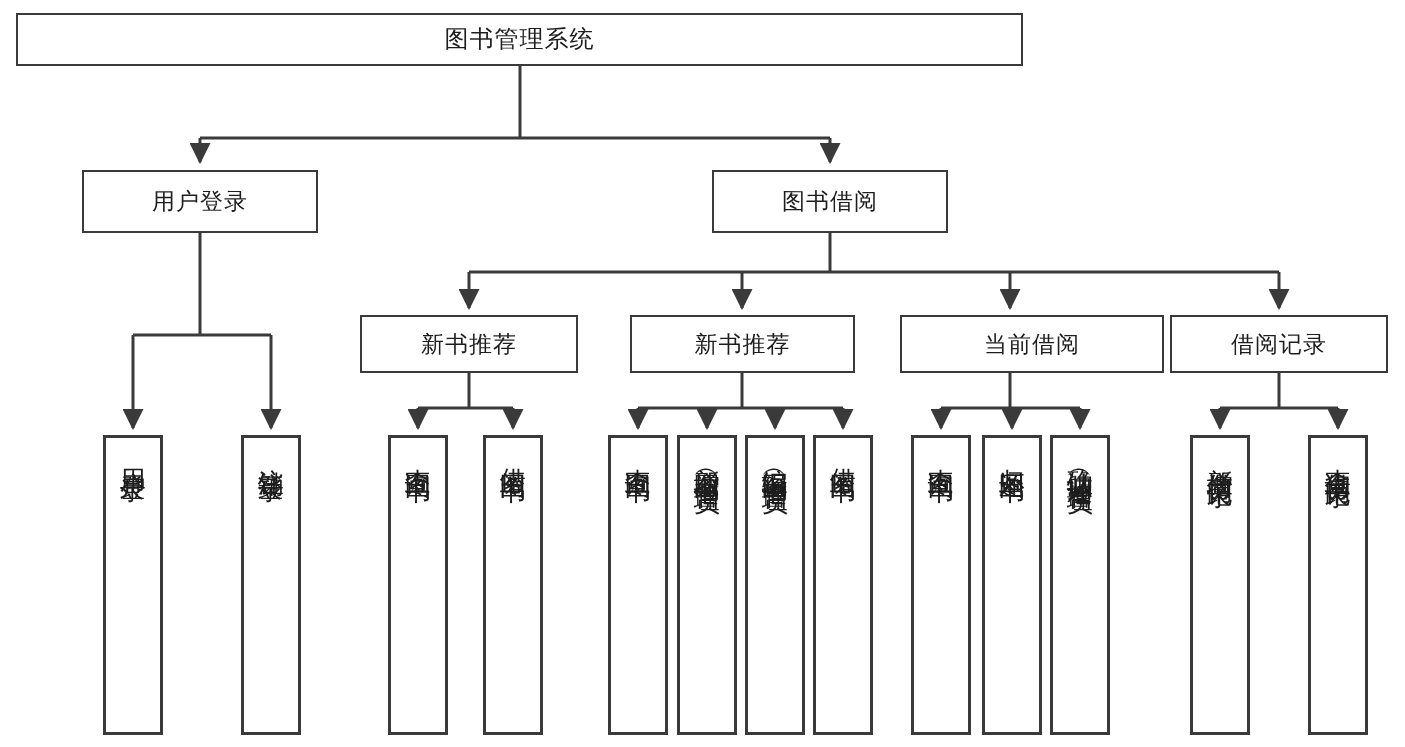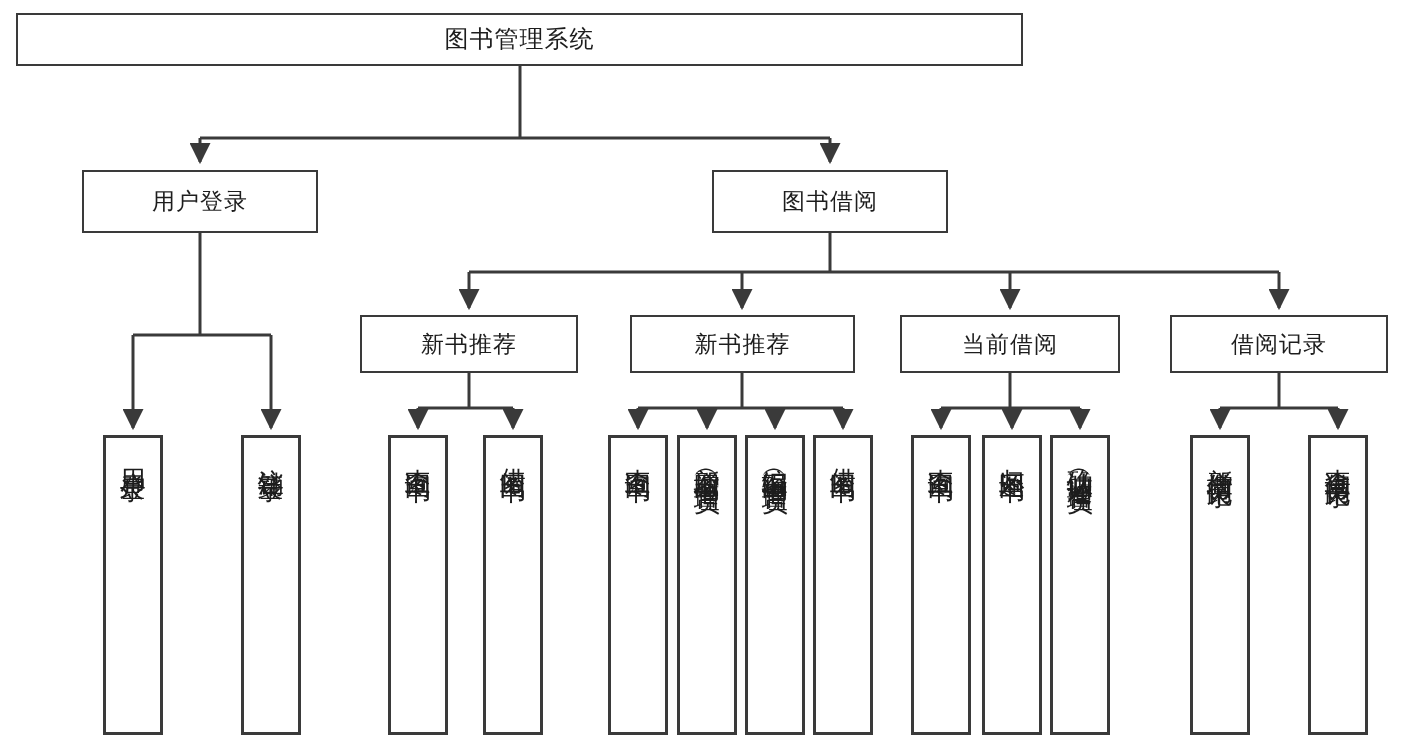--- a/index.html
+++ b/index.html
@@ -120,21 +120,21 @@
   <div class="node" style="left:712px;top:170px;width:236px;height:63px;">
     <span class="label">图书借阅</span>
   </div>
 
   <div class="node" style="left:360px;top:315px;width:218px;height:58px;">
     <span class="label">新书推荐</span>
   </div>
   <div class="node" style="left:630px;top:315px;width:225px;height:58px;">
     <span class="label">新书推荐</span>
   </div>
-  <div class="node" style="left:900px;top:315px;width:220px;height:58px;">
+  <div class="node" style="left:900px;top:315px;width:264px;height:58px;">
     <span class="label">当前借阅</span>
   </div>
   <div class="node" style="left:1170px;top:315px;width:218px;height:58px;">
     <span class="label">借阅记录</span>
   </div>
 
   <div class="node leaf" style="left:103px;top:435px;width:60px;height:300px;">
     <span class="label">用户登录</span>
   </div>
   <div class="node leaf" style="left:241px;top:435px;width:60px;height:300px;">

